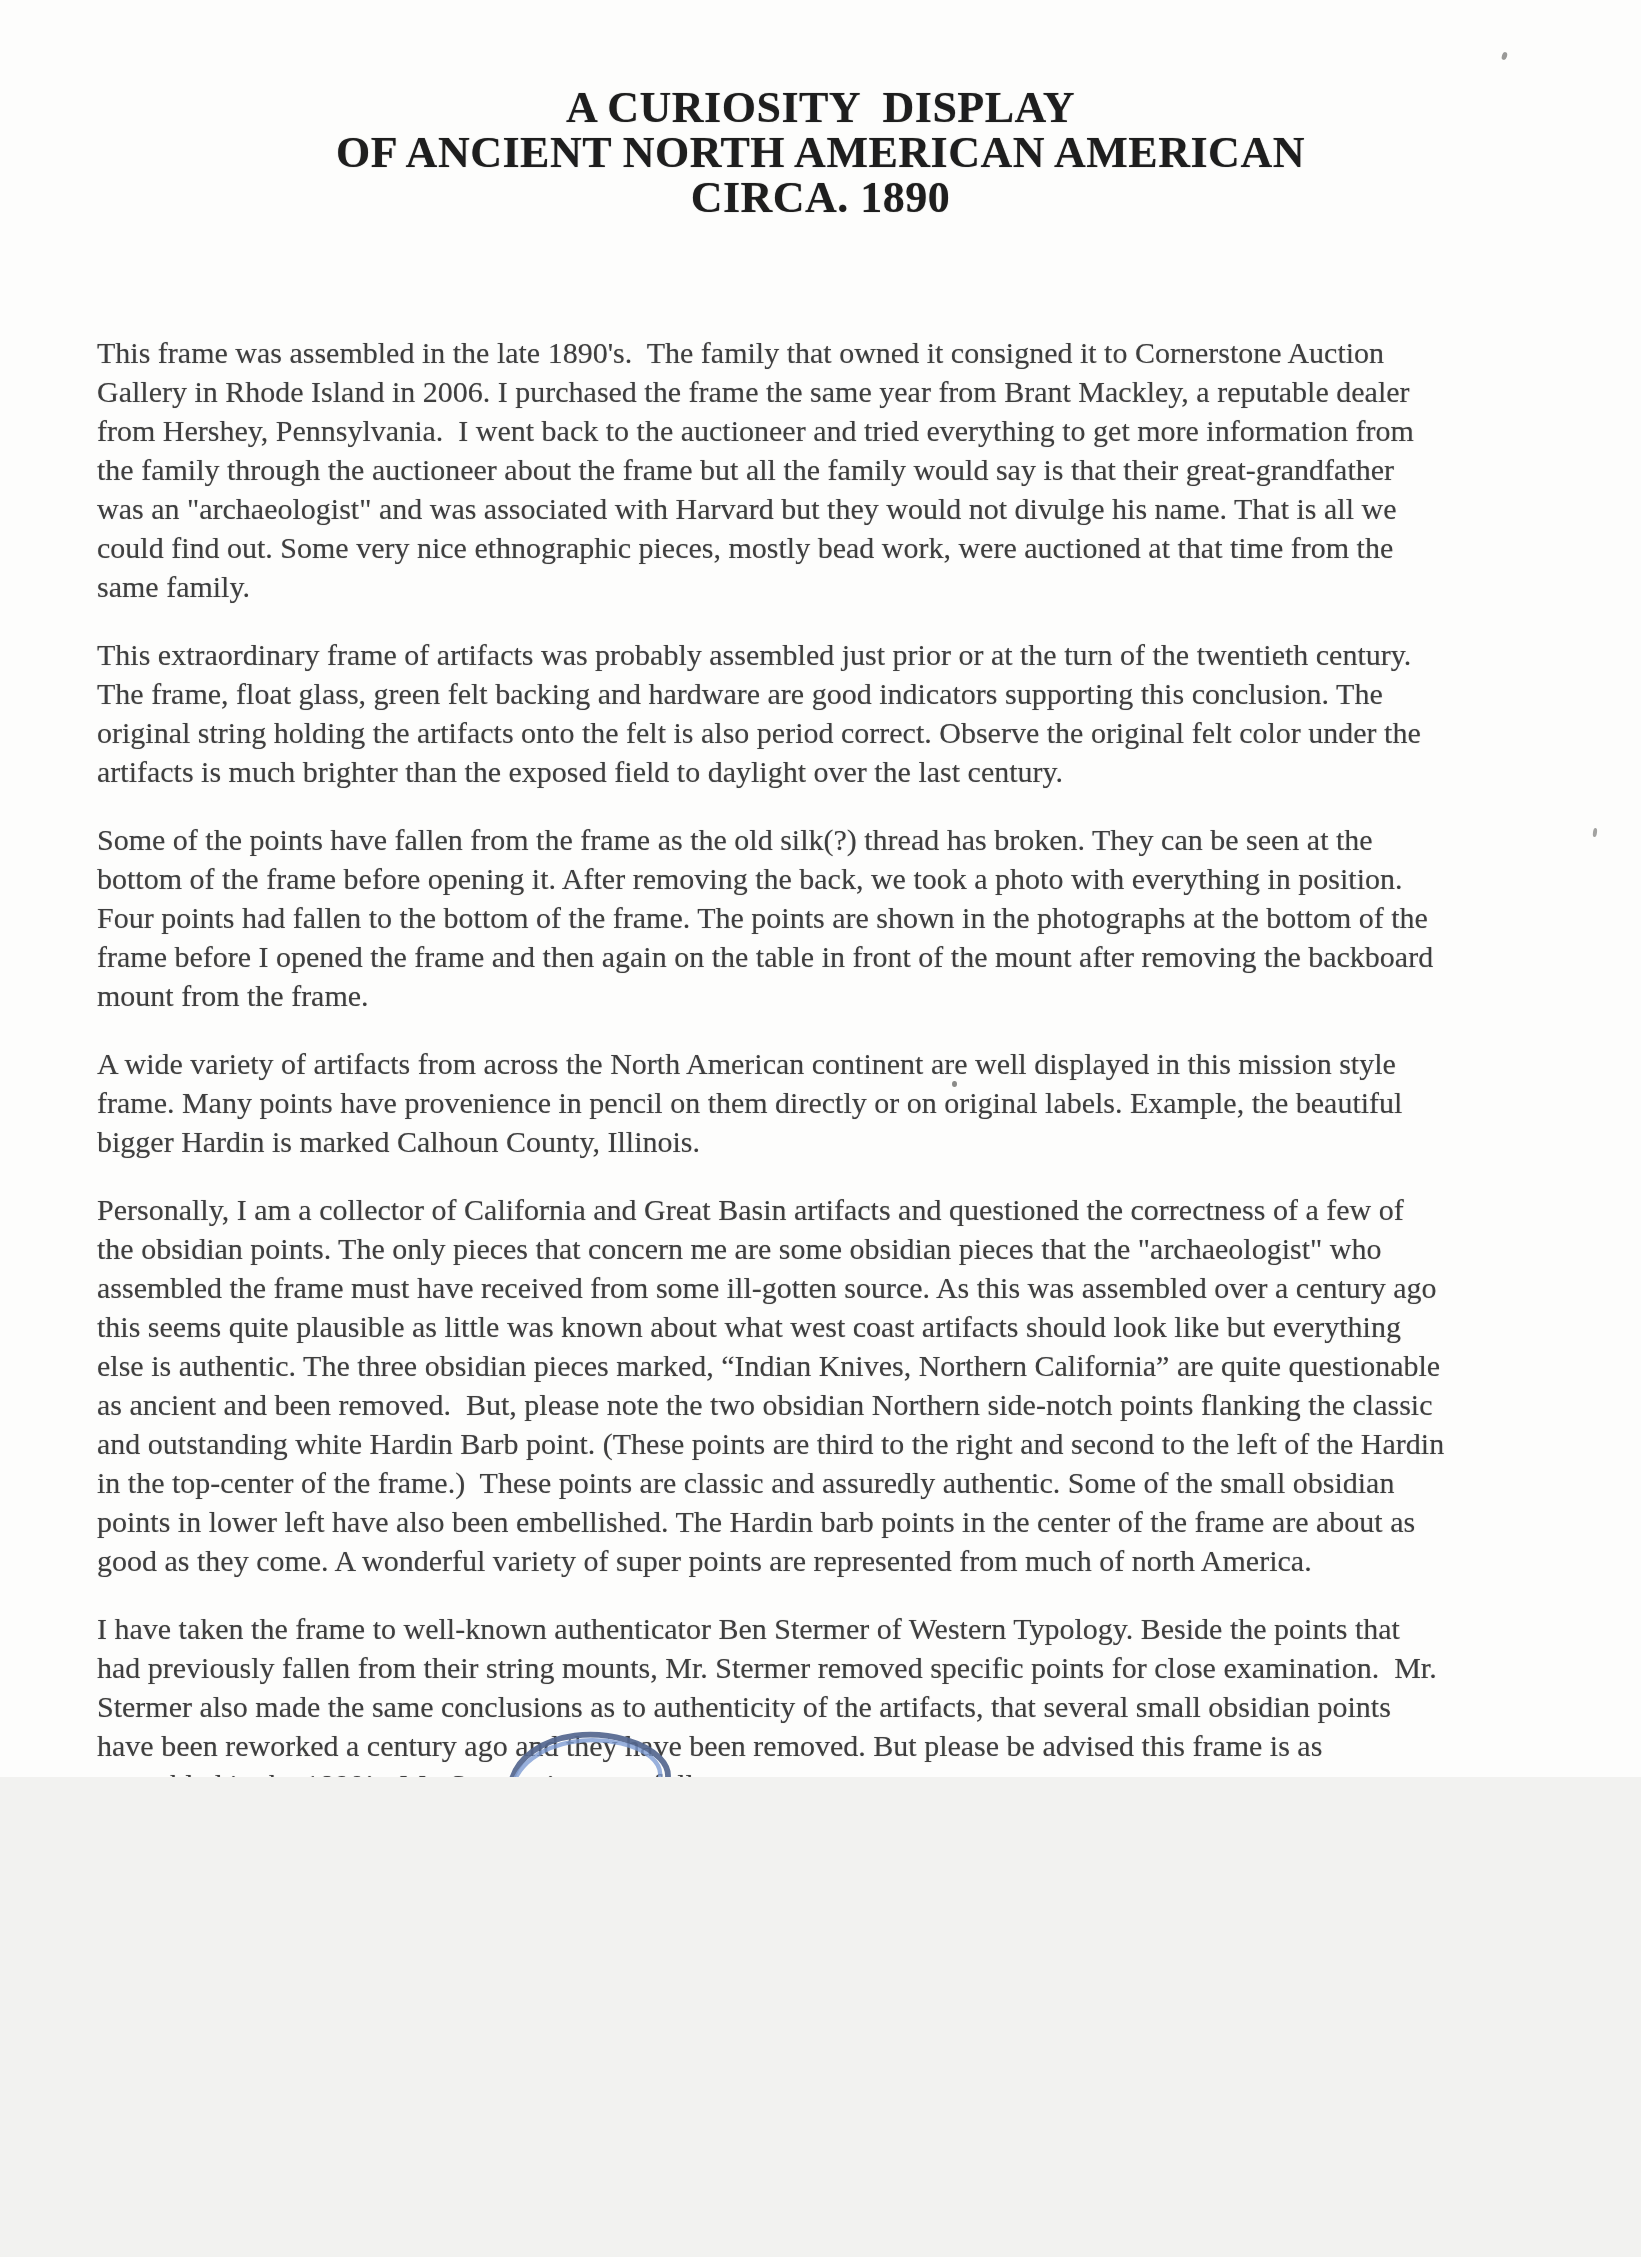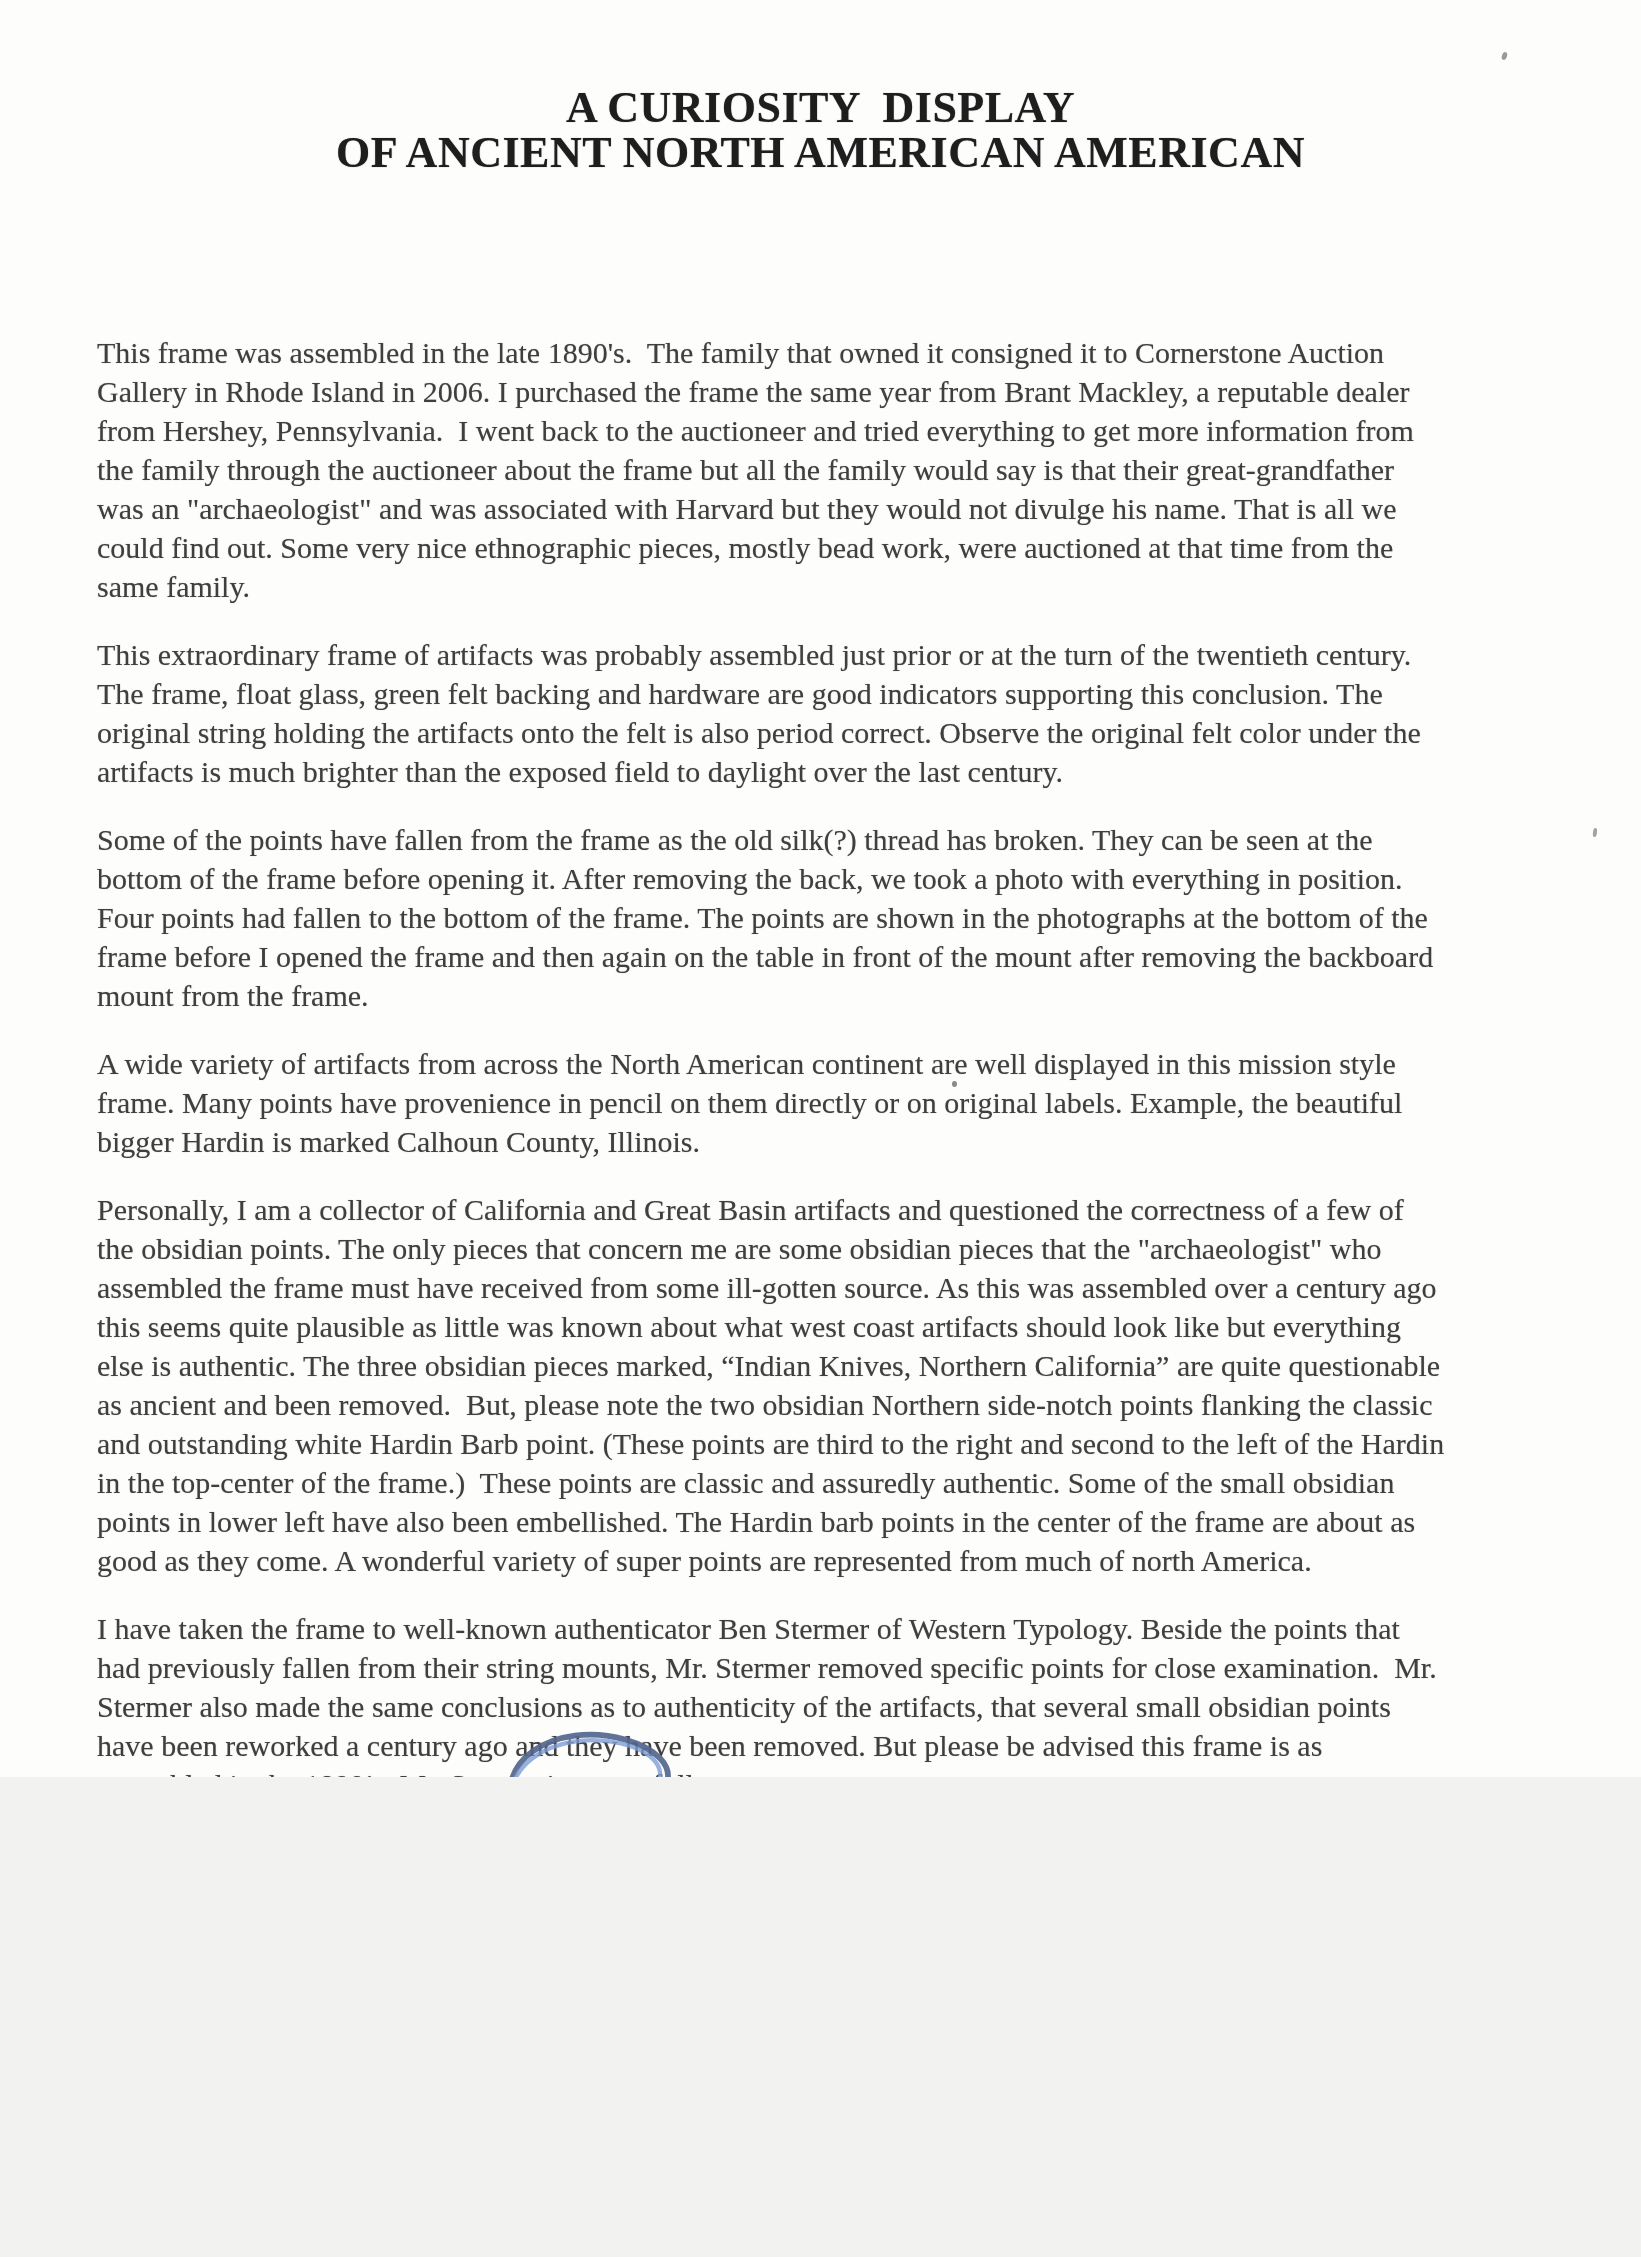--- a/index.html
+++ b/index.html
@@ -58,20 +58,21 @@
   .speck.s3{left:1593px;top:828px;width:3.9px;height:8.7px;background:#a3a3a1;transform:rotate(8deg);}
 </style>
 </head>
 <body>
 
 <div class="page">
 
   <div class="title-block">
     <div class="title-line">A CURIOSITY  DISPLAY</div>
     <div class="title-line">OF ANCIENT NORTH AMERICAN AMERICAN</div>
+    <div class="title-line">CIRCA. 1890</div>
   </div>
 
   <div class="body-block">
     <p class="para">This frame was assembled in the late 1890's.  The family that owned it consigned it to Cornerstone Auction
 Gallery in Rhode Island in 2006. I purchased the frame the same year from Brant Mackley, a reputable dealer
 from Hershey, Pennsylvania.  I went back to the auctioneer and tried everything to get more information from
 the family through the auctioneer about the frame but all the family would say is that their great-grandfather
 was an "archaeologist" and was associated with Harvard but they would not divulge his name. That is all we
 could find out. Some very nice ethnographic pieces, mostly bead work, were auctioned at that time from the
 same family.</p>

